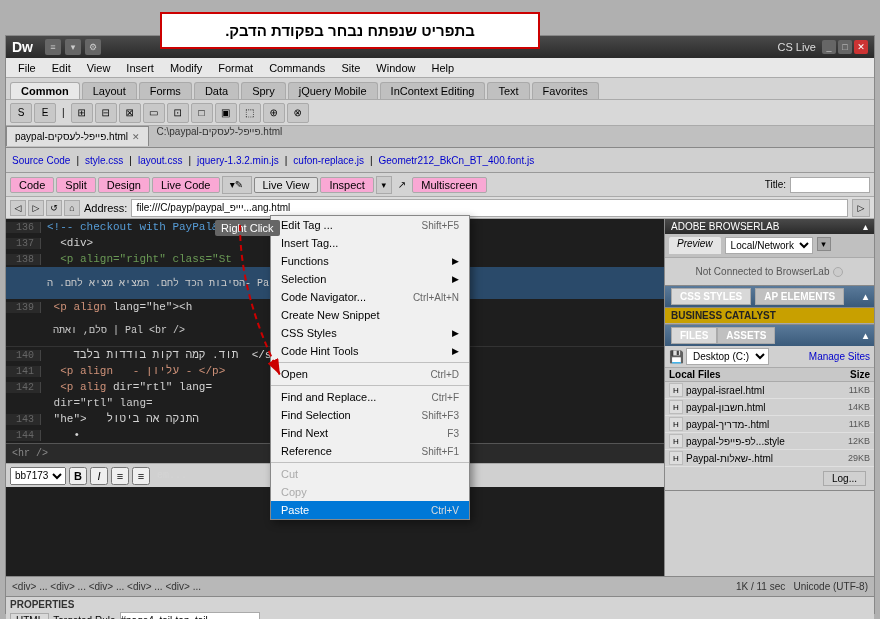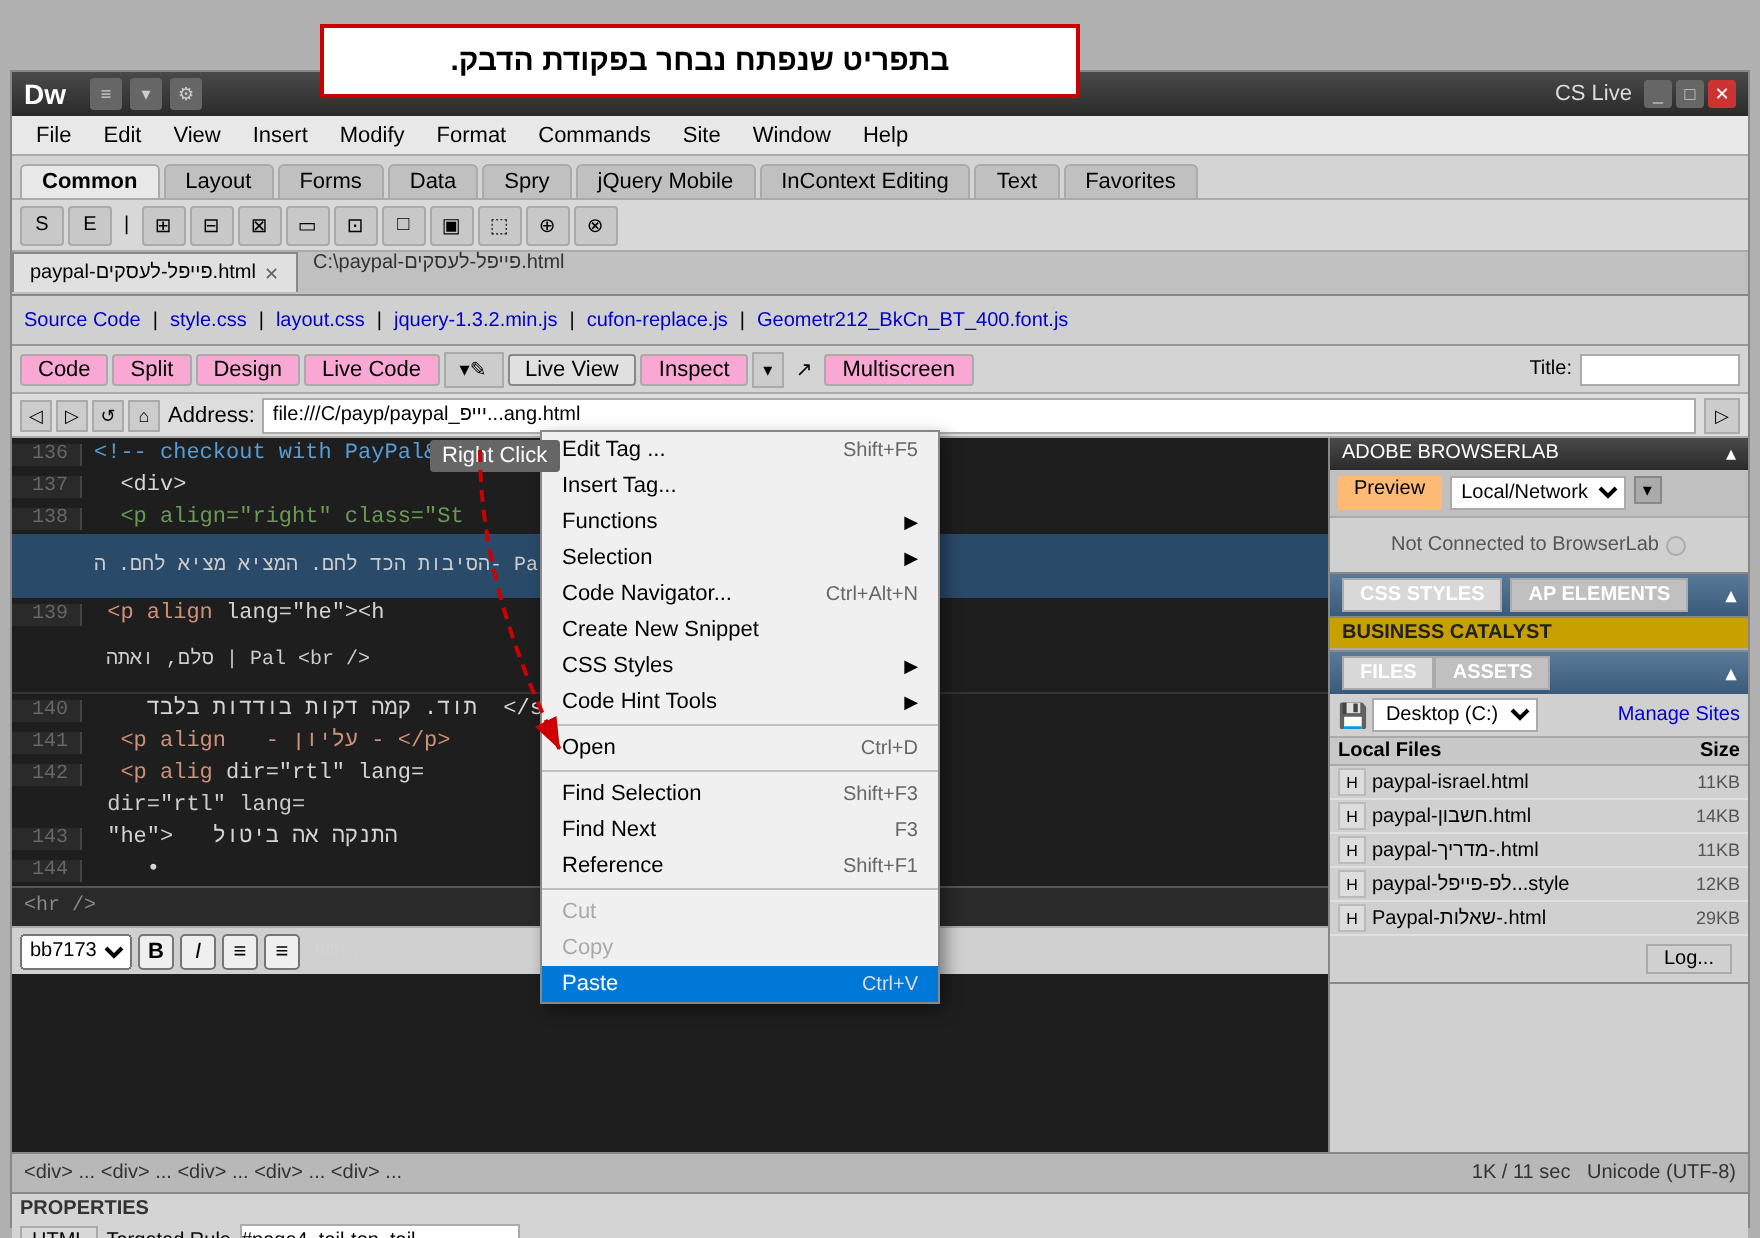--- a/index.html
+++ b/index.html
@@ -334,21 +334,21 @@
     }
     .bl-header {
       background: linear-gradient(to bottom, #4a4a4a, #2a2a2a);
       color: white;
       font-size: 10px;
       padding: 2px 6px;
       display: flex;
       gap: 4px;
     }
     .bl-tab { padding: 1px 8px; background: #555; border-radius: 2px 2px 0 0; cursor: pointer; font-size: 10px; }
-    .bl-tab.active { background: #fdba74; }
+    .bl-tab.active { background: #e5e5e5; font-style: italic; }
     .bl-select {
       font-size: 10px;
       border: 1px solid #aaa;
       background: white;
       padding: 1px;
     }
     .bl-not-connected {
       font-size: 10px;
       color: #555;
       text-align: center;
@@ -771,20 +771,24 @@
     <span>Code Hint Tools</span>
     <span class="cm-arrow">▶</span>
   </div>
   <div class="cm-separator"></div>
   <div class="cm-item">
     <span>Open</span>
     <span class="cm-shortcut">Ctrl+D</span>
   </div>
   <div class="cm-separator"></div>
   <div class="cm-item">
+    <span>Find and Replace...</span>
+    <span class="cm-shortcut">Ctrl+F</span>
+  </div>
+  <div class="cm-item">
     <span>Find Selection</span>
     <span class="cm-shortcut">Shift+F3</span>
   </div>
   <div class="cm-item">
     <span>Find Next</span>
     <span class="cm-shortcut">F3</span>
   </div>
   <div class="cm-item">
     <span>Reference</span>
     <span class="cm-shortcut">Shift+F1</span>

